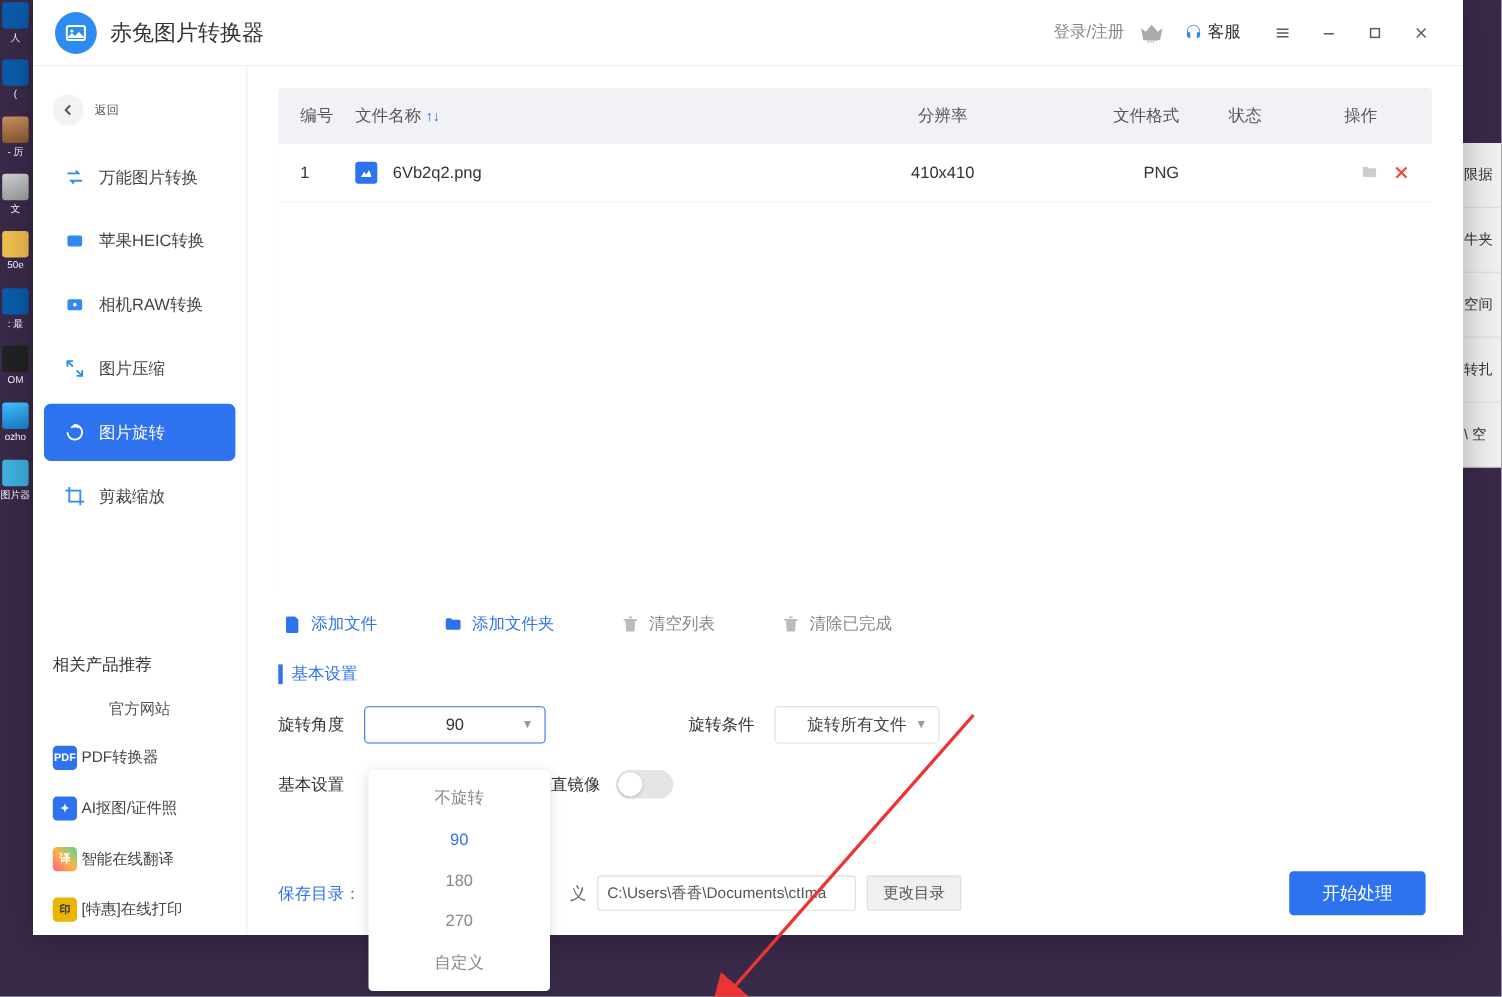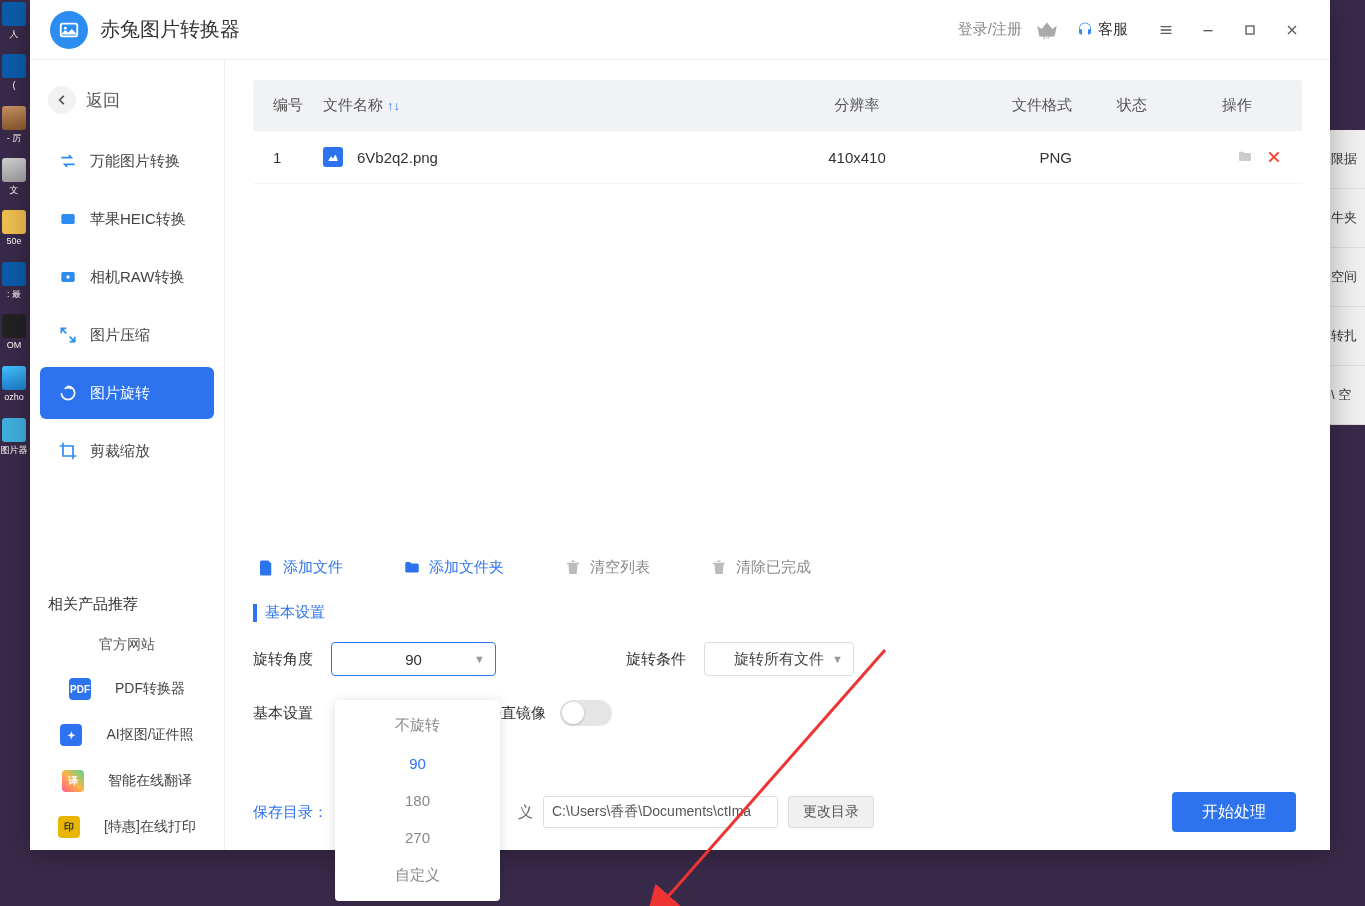--- a/index.html
+++ b/index.html
@@ -25,28 +25,28 @@
   .customer-service { display: flex; align-items: center; color: #333; font-size: 15px; margin-right: 14px; cursor: pointer; gap: 4px; }
   .cs-icon { width: 18px; height: 18px; color: #2d8cf0; }
   .win-btn { width: 36px; height: 36px; display: flex; align-items: center; justify-content: center; cursor: pointer; color: #595959; }
   .win-btn svg { width: 16px; height: 16px; }
   
   .app-body { display: flex; height: calc(100% - 60px); }
   
   .sidebar { width: 195px; border-right: 1px solid #eee; padding-top: 18px; display: flex; flex-direction: column; }
   .back-btn { display: flex; align-items: center; padding: 8px 18px 18px 18px; cursor: pointer; gap: 10px; }
   .back-circle { width: 28px; height: 28px; border-radius: 50%; background: #f2f2f2; display: flex; align-items: center; justify-content: center; color: #555; }
-  .back-text { font-size: 17px; color: #555; }
+  .back-text { font-size: 11px; color: #555; }
   .nav-item { display: flex; align-items: center; padding: 16px 18px; cursor: pointer; gap: 12px; font-size: 15px; color: #444; border-radius: 6px; margin: 3px 10px; }
   .nav-item .nav-icon { width: 20px; height: 20px; color: #2d8cf0; display: flex; align-items: center; justify-content: center; }
   .nav-item.active { background: #2d73f0; color: #fff; }
   .nav-item.active .nav-icon { color: #fff; }
   .nav-spacer { flex: 1; }
   .related-title { padding: 10px 18px; font-size: 15px; color: #333; }
-  .related-item { display: flex; align-items: center; padding: 12px 18px; gap: 24px; font-size: 14px; color: #444; cursor: pointer; justify-content: center; }
+  .related-item { display: flex; align-items: center; padding: 12px 18px; gap: 4px; font-size: 14px; color: #444; cursor: pointer; }
   .related-icon { width: 22px; height: 22px; border-radius: 4px; display: flex; align-items: center; justify-content: center; font-size: 10px; font-weight: bold; color: #fff; }
   .related-icon.pdf { background: #2d73f0; }
   .related-icon.ai { background: #2d73f0; }
   .related-icon.trans { background: linear-gradient(45deg,#ff5c8a,#ffb347,#4ad991); }
   .related-icon.print { background: #e8b500; color: #333; }
   .official-site { text-align: center; font-size: 14px; color: #555; padding: 12px 0; cursor: pointer; }
   
   .main { flex: 1; display: flex; flex-direction: column; padding: 20px 28px 10px 28px; position: relative; }
   
   .table-wrap { background: #fafafa; border-radius: 4px; flex: 1; overflow: hidden; display: flex; flex-direction: column; max-height: 460px; }

